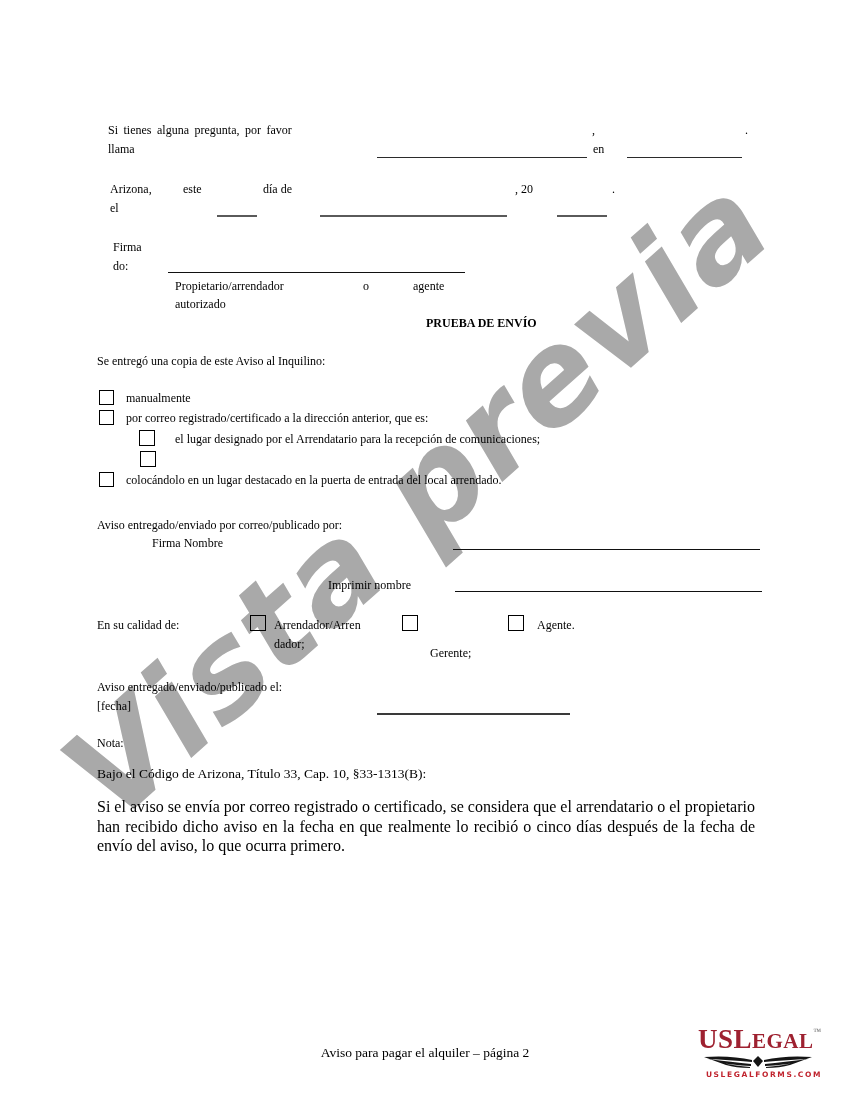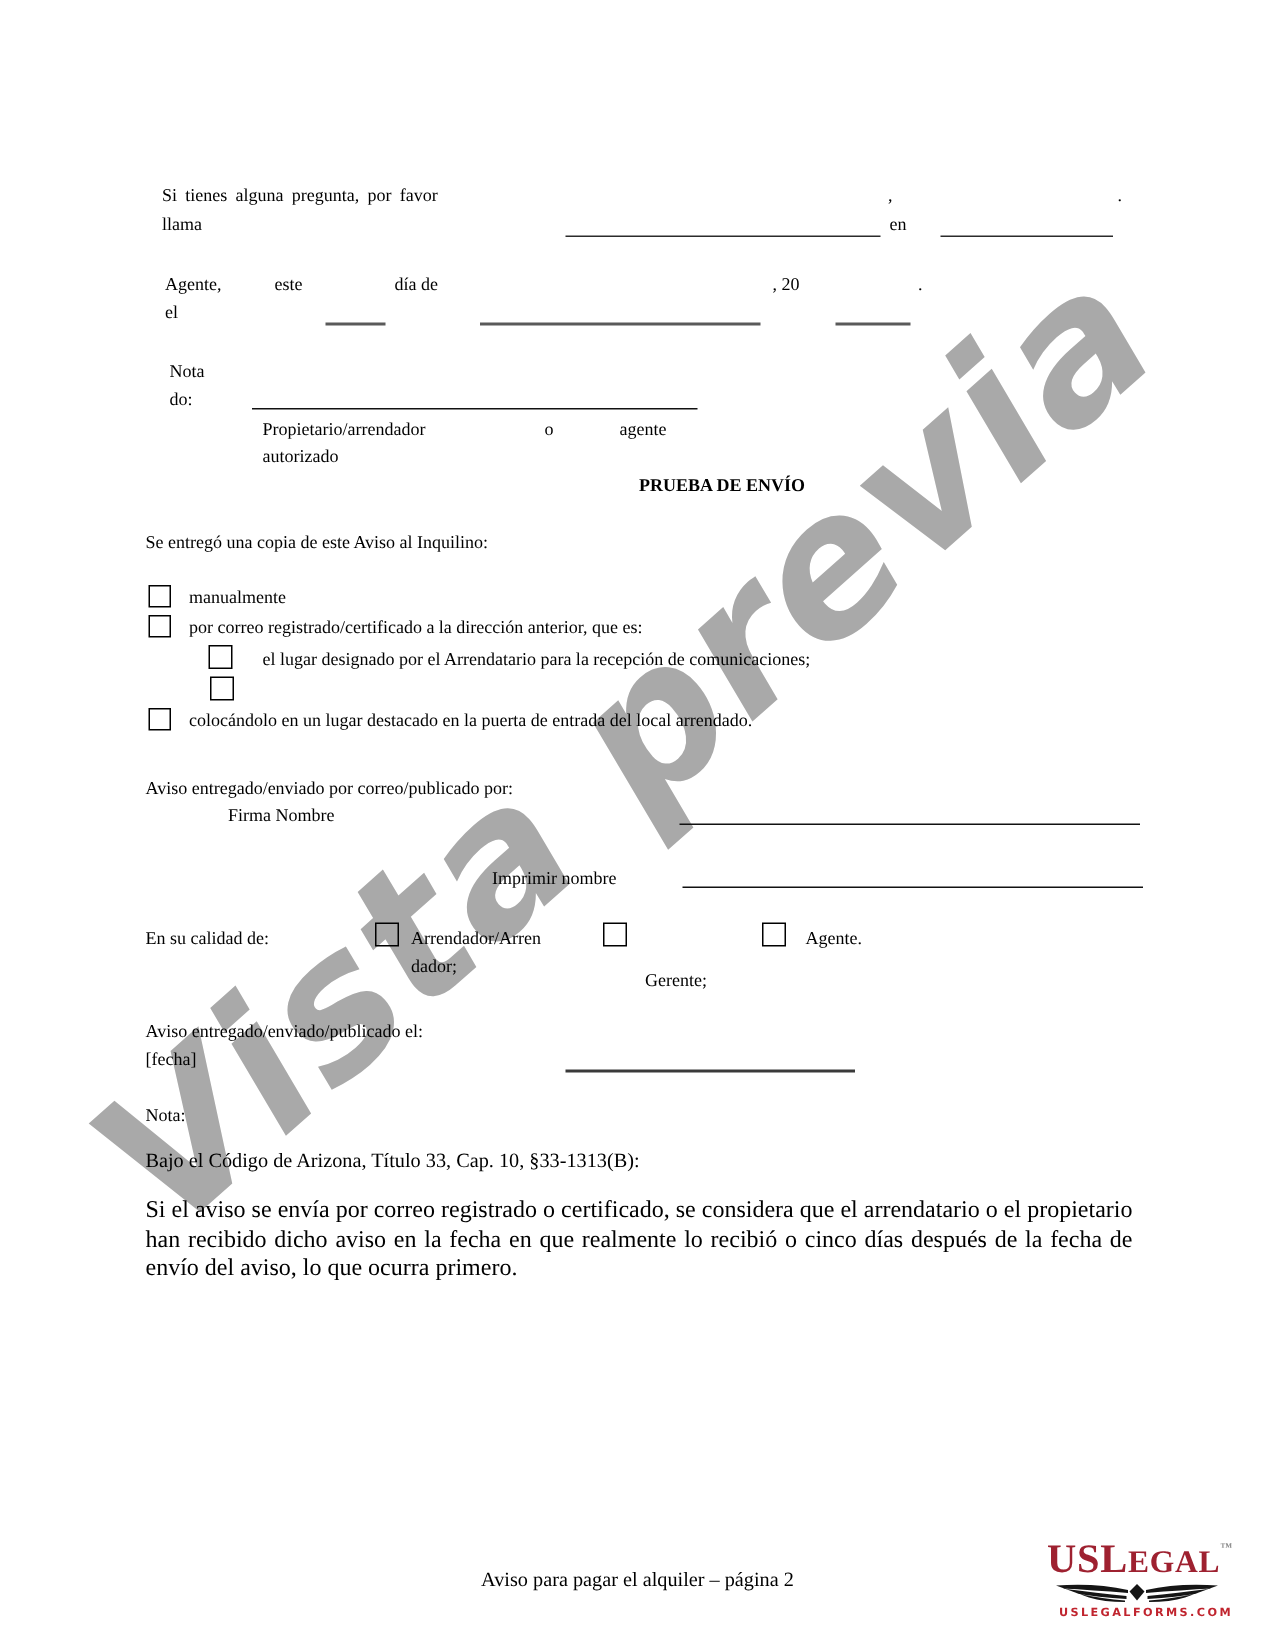--- a/index.html
+++ b/index.html
@@ -39,31 +39,31 @@
   <div class="wm">Vista previa</div>
 
   <span class="t" style="left:108px;top:121px;word-spacing:2.5px;">Si tienes alguna pregunta, por favor</span>
   <span class="t" style="left:592px;top:121px;">,</span>
   <span class="t" style="left:745px;top:121px;">.</span>
   <span class="t" style="left:108px;top:140px;">llama</span>
   <div class="u" style="left:377px;top:157px;width:210px;"></div>
   <span class="t" style="left:593px;top:140px;">en</span>
   <div class="u" style="left:627px;top:157px;width:115px;"></div>
 
-  <span class="t" style="left:110px;top:180px;">Agente,</span>
+  <span class="t" style="left:110px;top:180px;">Arizona,</span>
   <span class="t" style="left:183px;top:180px;">este</span>
   <span class="t" style="left:263px;top:180px;">día de</span>
   <span class="t" style="left:515px;top:180px;">, 20</span>
   <span class="t" style="left:612px;top:180px;">.</span>
   <span class="t" style="left:110px;top:199px;">el</span>
   <div class="u thick" style="left:217px;top:215px;width:40px;"></div>
   <div class="u thick" style="left:320px;top:215px;width:187px;"></div>
   <div class="u thick" style="left:557px;top:215px;width:50px;"></div>
 
-  <span class="t" style="left:113px;top:238px;">Nota</span>
+  <span class="t" style="left:113px;top:238px;">Firma</span>
   <span class="t" style="left:113px;top:257px;">do:</span>
   <div class="u sig" style="left:168px;top:272px;width:297px;"></div>
   <span class="t" style="left:175px;top:277px;">Propietario/arrendador</span>
   <span class="t" style="left:363px;top:277px;">o</span>
   <span class="t" style="left:413px;top:277px;">agente</span>
   <span class="t" style="left:175px;top:295px;">autorizado</span>
 
   <span class="t b" style="left:426px;top:314px;">PRUEBA DE ENVÍO</span>
 
   <span class="t" style="left:97px;top:352px;">Se entregó una copia de este Aviso al Inquilino:</span>

